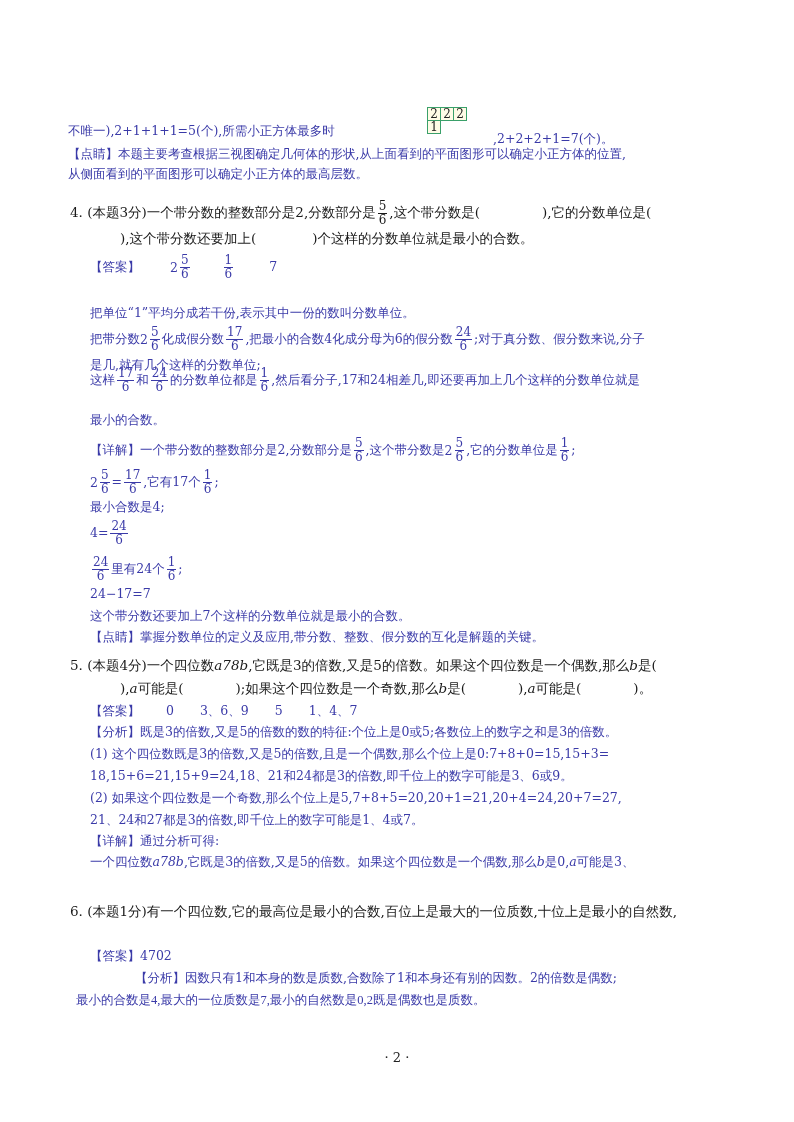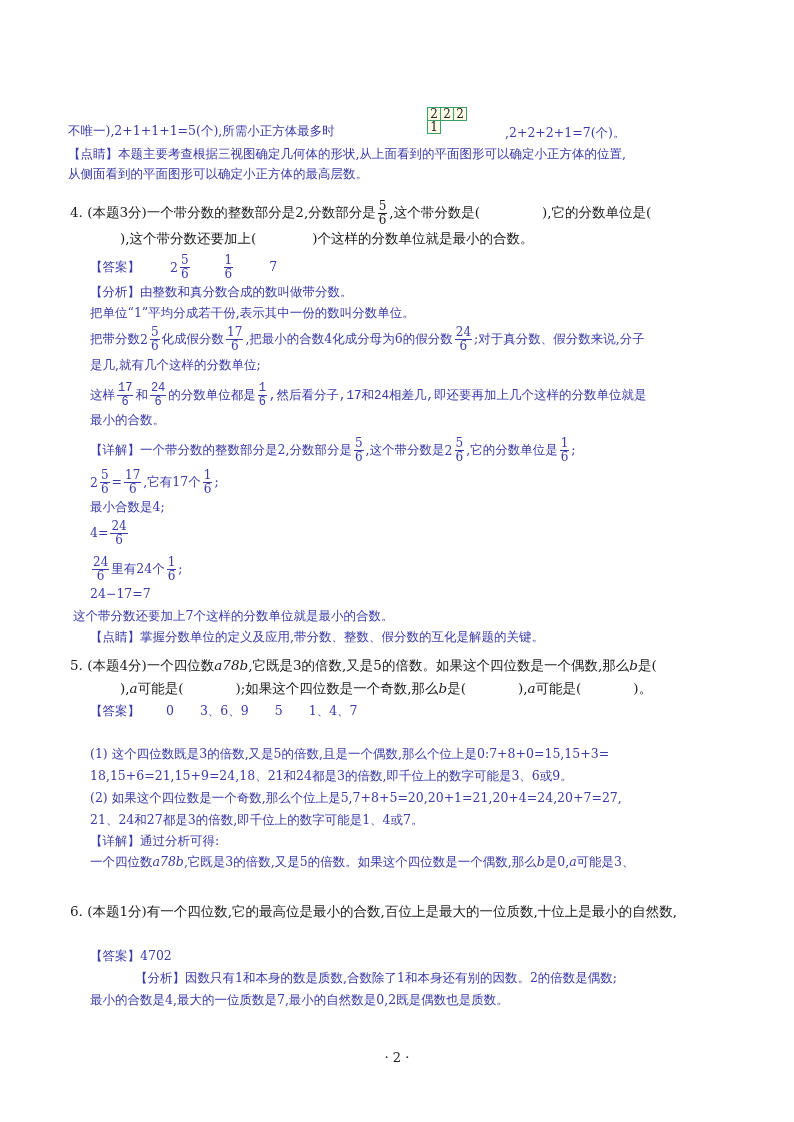--- a/index.html
+++ b/index.html
@@ -28,21 +28,21 @@
 
   <div class="ln blue" style="left:68px;top:122px;">
     <span>不唯一),2+1+1+1=5(个),所需小正方体最多时</span>
   </div>
   <div class="grid">
     <div class="cell" style="left:0;top:0;">2</div>
     <div class="cell" style="left:13px;top:0;">2</div>
     <div class="cell" style="left:26px;top:0;">2</div>
     <div class="cell" style="left:0;top:13px;">1</div>
   </div>
-  <div class="ln blue" style="left:493px;top:124px;margin-left:12px;">
+  <div class="ln blue" style="left:493px;top:130px;">
     <span>,2+2+2+1=7(个)。</span>
   </div>
   <div class="ln blue" style="left:68px;top:165px;">
     <span>从侧面看到的平面图形可以确定小正方体的最高层数。</span>
   </div>
   <div class="ln blue" style="left:68px;top:145px;">
     <span>【点睛】</span><span>本题主要考查根据三视图确定几何体的形状,从上面看到的平面图形可以确定小正方体的位置,</span>
   </div>
 
   <div class="ln black" style="left:70px;top:200px;">
@@ -56,33 +56,30 @@
   <div class="ln blue" style="left:90px;top:254px;">
     <span>【答案】</span>
     <span class="gap" style="width:22px"></span>
     <span class="mixed"><span class="w">2</span><span class="frac"><span class="n">5</span><span class="d">6</span></span></span>
     <span class="gap" style="width:22px"></span>
     <span class="frac"><span class="n">1</span><span class="d">6</span></span>
     <span class="gap" style="width:26px"></span>
     <span>7</span>
   </div>
 
-  <div class="ln blue" style="left:90px;top:283px;">
-    <span>【分析】</span><span>由整数和真分数合成的数叫做带分数。</span>
-  </div>
   <div class="ln blue" style="left:90px;top:304px;">
     <span>把单位“1”平均分成若干份,表示其中一份的数叫分数单位。</span>
   </div>
   <div class="ln blue" style="left:90px;top:326px;">
     <span>把带分数</span><span class="mixed"><span class="w">2</span><span class="frac"><span class="n">5</span><span class="d">6</span></span></span><span>化成假分数</span><span class="frac"><span class="n">17</span><span class="d">6</span></span><span>,把最小的合数4化成分母为6的假分数</span><span class="frac"><span class="n">24</span><span class="d">6</span></span><span>;对于真分数、假分数来说,分子</span>
   </div>
   <div class="ln blue" style="left:90px;top:356px;">
     <span>是几,就有几个这样的分数单位;</span>
   </div>
-  <div class="ln blue" style="left:90px;top:382px;font-family:Liberation Mono, monospace;">
+  <div class="ln blue" style="left:90px;top:367px;">
     <span>这样</span><span class="frac"><span class="n">17</span><span class="d">6</span></span><span>和</span><span class="frac"><span class="n">24</span><span class="d">6</span></span><span>的分数单位都是</span><span class="frac"><span class="n">1</span><span class="d">6</span></span><span>,然后看分子,17和24相差几,即还要再加上几个这样的分数单位就是</span>
   </div>
   <div class="ln blue" style="left:90px;top:411px;">
     <span>最小的合数。</span>
   </div>
 
   <div class="ln blue" style="left:90px;top:437px;">
     <span>【详解】</span><span>一个带分数的整数部分是2,分数部分是</span><span class="frac"><span class="n">5</span><span class="d">6</span></span><span>,这个带分数是</span><span class="mixed"><span class="w">2</span><span class="frac"><span class="n">5</span><span class="d">6</span></span></span><span>,它的分数单位是</span><span class="frac"><span class="n">1</span><span class="d">6</span></span><span>;</span>
   </div>
   <div class="ln blue" style="left:90px;top:469px;">
@@ -93,40 +90,43 @@
   </div>
   <div class="ln blue" style="left:90px;top:520px;">
     <span>4=</span><span class="frac"><span class="n">24</span><span class="d">6</span></span>
   </div>
   <div class="ln blue" style="left:90px;top:556px;">
     <span class="frac"><span class="n">24</span><span class="d">6</span></span><span>里有24个</span><span class="frac"><span class="n">1</span><span class="d">6</span></span><span>;</span>
   </div>
   <div class="ln blue" style="left:90px;top:585px;">
     <span>24−17=7</span>
   </div>
-  <div class="ln blue" style="left:73px;top:607px;">
+  <div class="ln blue" style="left:90px;top:607px;">
     <span>这个带分数还要加上7个这样的分数单位就是最小的合数。</span>
   </div>
   <div class="ln blue" style="left:90px;top:628px;">
     <span>【点睛】</span><span>掌握分数单位的定义及应用,带分数、整数、假分数的互化是解题的关键。</span>
   </div>
 
   <div class="ln black" style="left:70px;top:656px;">
     <span>5.</span>
     <span>(本题4分)</span><span>一个四位数</span><i class="var">a78b</i><span>,它既是3的倍数,又是5的倍数。如果这个四位数是一个偶数,那么</span><i class="var">b</i><span>是(</span>
   </div>
   <div class="ln black" style="left:120px;top:679px;">
     <span>),</span><i class="var">a</i><span>可能是(</span><span class="gap" style="width:52px"></span><span>);如果这个四位数是一个奇数,那么</span><i class="var">b</i><span>是(</span><span class="gap" style="width:52px"></span><span>),</span><i class="var">a</i><span>可能是(</span><span class="gap" style="width:52px"></span><span>)。</span>
   </div>
   <div class="ln blue" style="left:90px;top:702px;">
     <span>【答案】</span>
     <span class="gap" style="width:22px"></span><span>0</span>
     <span class="gap" style="width:22px"></span><span>3、6、9</span>
     <span class="gap" style="width:22px"></span><span>5</span>
     <span class="gap" style="width:22px"></span><span>1、4、7</span>
+  </div>
+  <div class="ln blue" style="left:90px;top:723px;">
+    <span>【分析】</span><span>既是3的倍数,又是5的倍数的数的特征:个位上是0或5;各数位上的数字之和是3的倍数。</span>
   </div>
   <div class="ln blue" style="left:90px;top:745px;">
     <span>(1) 这个四位数既是3的倍数,又是5的倍数,且是一个偶数,那么个位上是0:7+8+0=15,15+3=</span>
   </div>
   <div class="ln blue" style="left:90px;top:767px;">
     <span>18,15+6=21,15+9=24,18、21和24都是3的倍数,即千位上的数字可能是3、6或9。</span>
   </div>
   <div class="ln blue" style="left:90px;top:789px;">
     <span>(2) 如果这个四位数是一个奇数,那么个位上是5,7+8+5=20,20+1=21,20+4=24,20+7=27,</span>
   </div>
@@ -143,18 +143,18 @@
   <div class="ln black" style="left:70px;top:902px;">
     <span>6.</span>
     <span>(本题1分)</span><span>有一个四位数,它的最高位是最小的合数,百位上是最大的一位质数,十位上是最小的自然数,</span>
   </div>
   <div class="ln blue" style="left:90px;top:947px;">
     <span>【答案】</span><span>4702</span>
   </div>
   <div class="ln blue" style="left:90px;top:969px;margin-left:45px;">
     <span>【分析】</span><span>因数只有1和本身的数是质数,合数除了1和本身还有别的因数。2的倍数是偶数;</span>
   </div>
-  <div class="ln blue" style="left:90px;top:991px;">
+  <div class="ln blue" style="left:76px;top:991px;font-family:Liberation Serif, serif;">
     <span>最小的合数是4,最大的一位质数是7,最小的自然数是0,2既是偶数也是质数。</span>
   </div>
 
   <div class="pagenum">· 2 ·</div>
 </div>
 
 </body></html>

